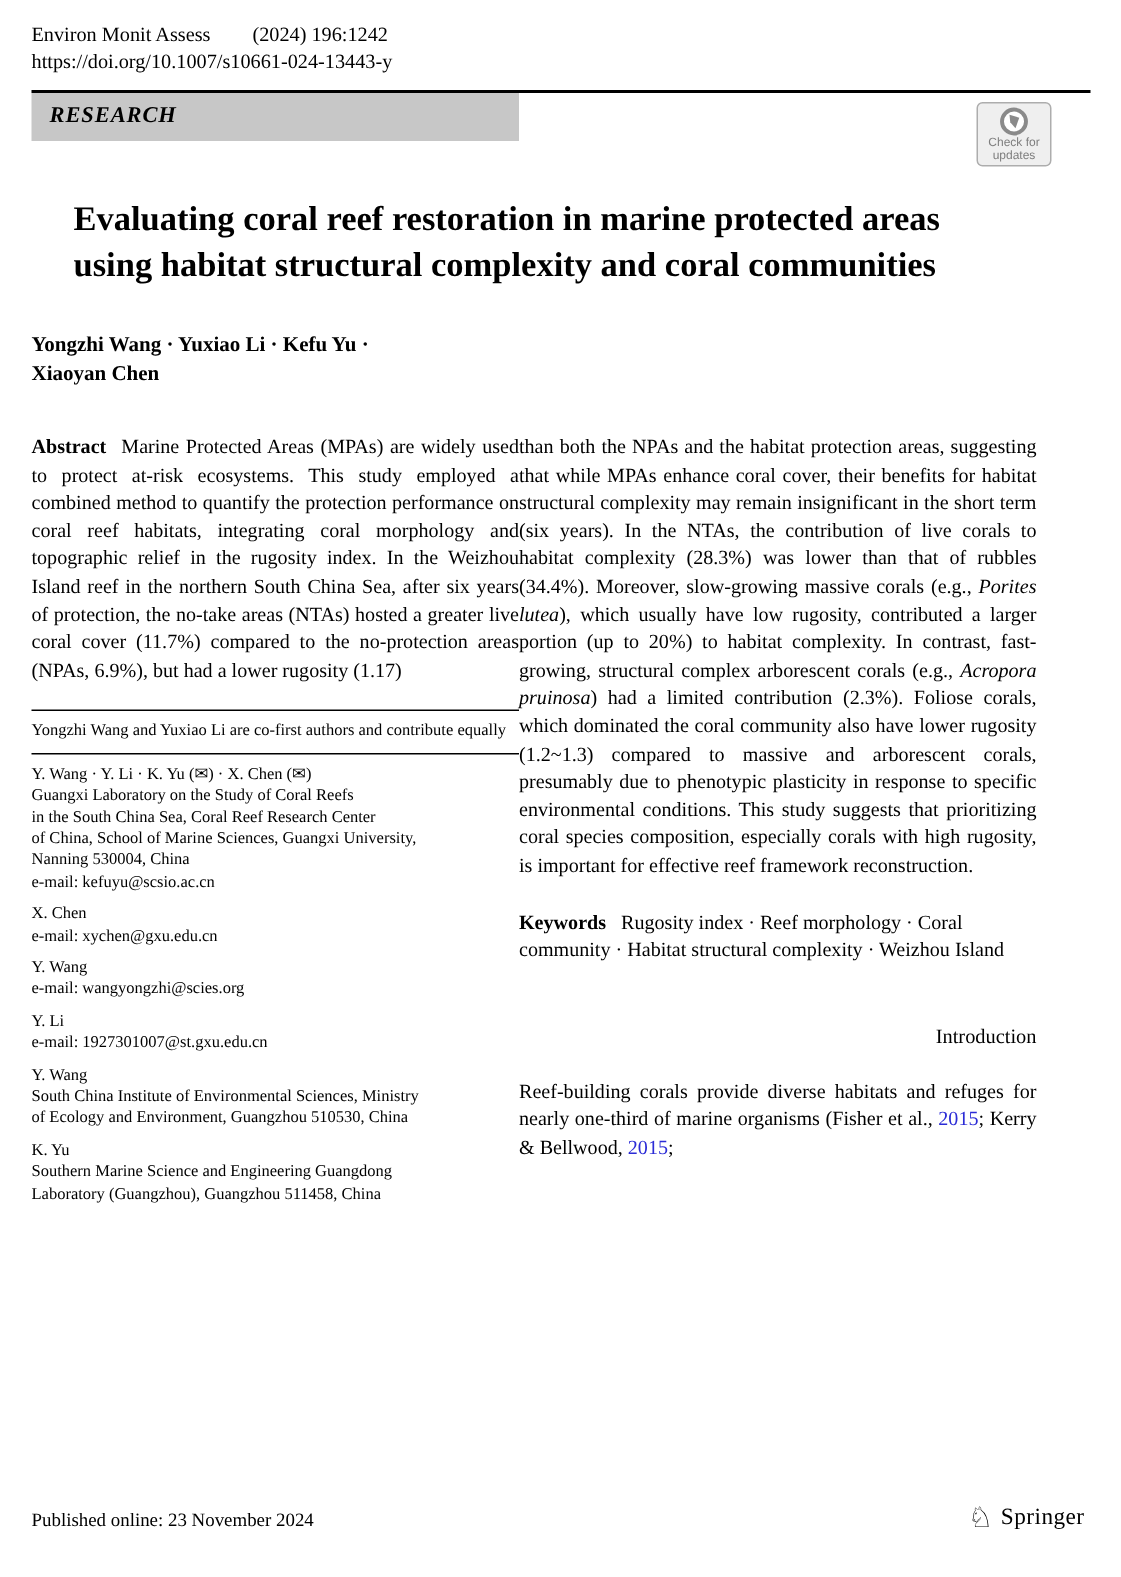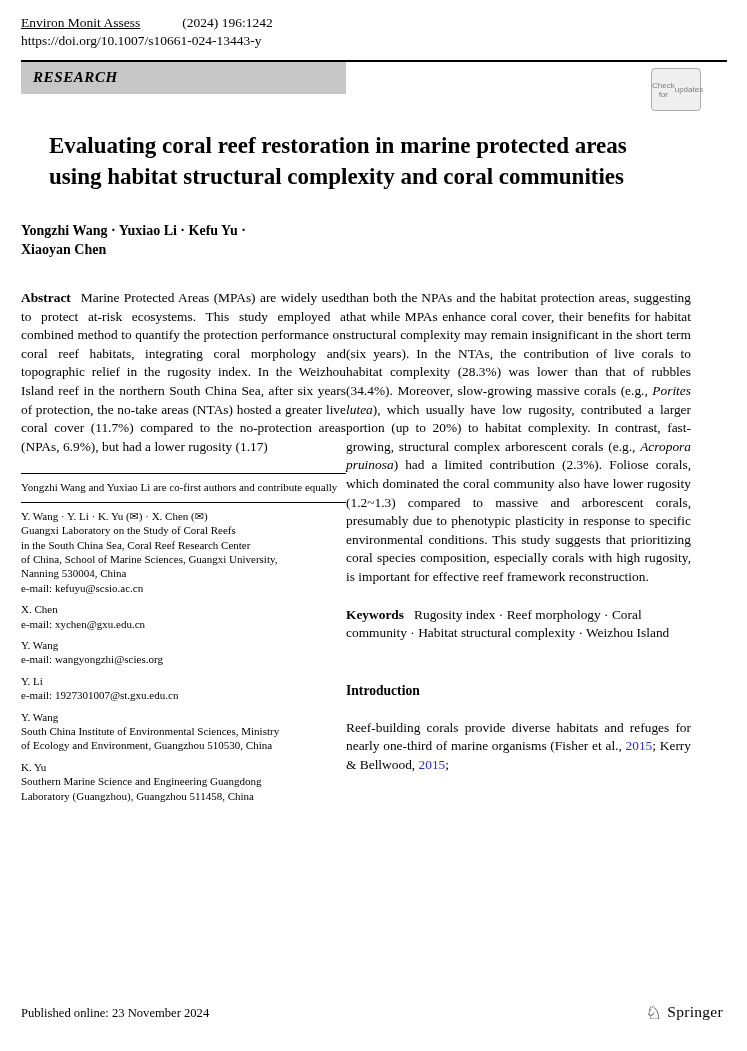--- a/index.html
+++ b/index.html
@@ -12,42 +12,42 @@
   }
   .page {
     position: relative;
     width: 747px; height: 1051px;
     padding: 14px 20px 0 21px;
     overflow: hidden;
   }
 
   
   .journal-line { font-size: 13.5px; line-height: 18px; }
-  .journal-name { margin-right: 42px; text-decoration: underline; }
+  .journal-name { margin-right: 28px; }
   .doi-line { font-size: 13.5px; line-height: 18px; }
 
   
   .top-rule { border-top: 2px solid #000; margin-top: 10px; }
   .research-banner {
     width: 325px; height: 32px;
     background: #c7c7c7;
     padding: 7px 0 0 12px;
     font-size: 15px; font-weight: bold;
     letter-spacing: 0.6px;
     font-style: italic;
   }
 
   
   .update-badge {
     position: absolute; top: 68px; left: 651px;
     width: 50px; height: 43px;
     background: #efefef;
     border: 1px solid #adadad;
     border-radius: 4px;
-    display: flex; flex-direction: row; align-items: center;
+    display: flex; flex-direction: column; align-items: center;
     padding-top: 2px;
     cursor: pointer;
   }
   .update-badge .badge-text {
     font-family: "Liberation Sans", sans-serif;
     font-size: 8px; line-height: 8.5px; color: #7d7d7d;
     text-align: center;
   }
 
   
@@ -75,21 +75,21 @@
 
   
   .fn-block { margin-top: 17px; font-size: 11px; line-height: 14.4px; }
   .fn-rule { border-top: 1px solid #000; }
   .fn-co { margin: 6px 0 7px 0; }
   .fn-groups { margin-top: 6px; }
   .fn-group { margin-bottom: 7px; white-space: pre-line; }
 
   
   .keywords { margin-top: 19px; font-size: 13.4px; line-height: 18.6px; }
-  .intro-heading { margin-top: 40px; font-size: 13.6px; font-weight: bold; }
+  .intro-heading { margin-top: 40px; font-size: 13.6px; font-weight: normal; text-align: right; }
   .intro-p { margin-top: 20px; }
   .ref-link { color: #2b2bd6; cursor: pointer; }
 
   
   .footer {
     position: absolute; left: 21px; right: 24px; bottom: 30px;
     display: flex; justify-content: space-between; align-items: flex-end;
   }
   .published { font-size: 12.6px; }
   .publisher { display: flex; align-items: flex-end; gap: 5px; }

